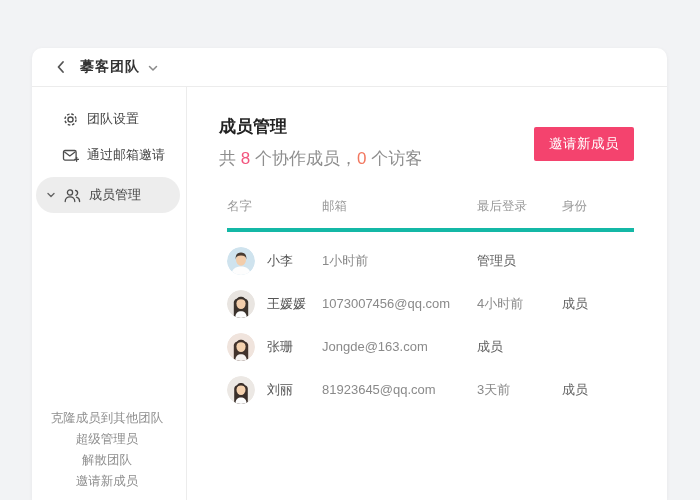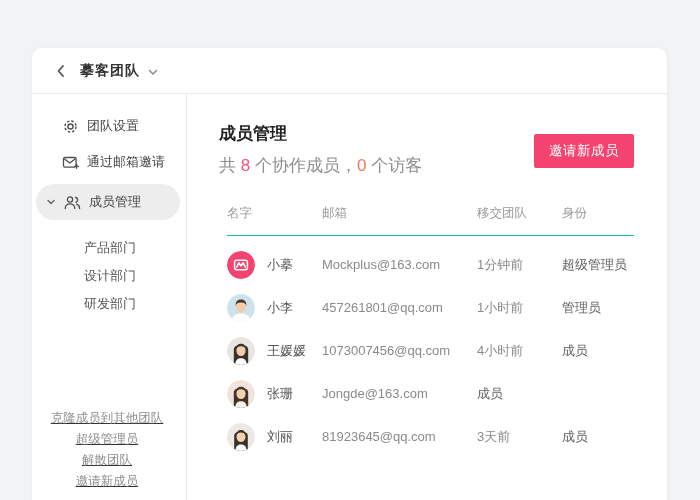--- a/index.html
+++ b/index.html
@@ -16,21 +16,21 @@
     left: 32px; top: 48px;
     width: 635px; height: 452px;
     background: #ffffff;
     border-radius: 10px 10px 0 0;
     box-shadow: 0 1px 4px rgba(0,0,0,0.05);
     display: flex;
     flex-direction: column;
   }
   
   .card-header {
-    height: 46px;
+    height: 39px;
     border-bottom: 1px solid #ececec;
     display: flex;
     align-items: center;
     padding-left: 20px;
     flex: 0 0 auto;
     text-align: center;
   }
   .back-btn {
     background: none; border: none; cursor: pointer;
     width: 18px; height: 18px; display: flex; align-items: center; justify-content: center;
@@ -72,21 +72,20 @@
     line-height: 28px;
     padding-left: 52px;
     color: #555;
     cursor: pointer;
     font-size: 13px;
   }
   .side-footer {
     position: absolute;
     left: 0; right: 4px; bottom: 8px;
     text-align: center;
-    text-decoration: underline;
   }
   .footer-link {
     font-size: 12.5px;
     color: #8e8e8e;
     line-height: 21px;
     cursor: pointer;
   }
   
   .main { flex: 1 1 auto; padding: 28px 33px 0 32px; min-width: 0; }
   .main-top { display: flex; justify-content: space-between; align-items: flex-start; }
@@ -110,21 +109,21 @@
   .table { margin: 28px 0 0 8px; }
   .thead, .trow {
     display: grid;
     grid-template-columns: 95px 155px 85px 1fr;
     align-items: center;
   }
   .thead {
     font-size: 12.5px;
     color: #999;
     padding-bottom: 13px;
-    border-bottom: 1px solid #14b8a6;
+    border-bottom: 4px solid #14b8a6;
   }
   .tbody { padding-top: 7px; }
   .trow { height: 43px; font-size: 13px; }
   .name-cell { display: flex; align-items: center; gap: 12px; }
   .avatar { width: 28px; height: 28px; border-radius: 50%; overflow: hidden; flex: 0 0 28px; display: block; }
   .name { color: #555; }
   .email, .time { color: #8a8a8a; }
   .role { color: #5e5e5e; }
 </style>
 </head>
@@ -182,25 +181,20 @@
           <svg width="18" height="17" viewBox="0 0 18 16" fill="none" stroke="#4d4d4d" stroke-width="1.3" stroke-linecap="round">
             <circle cx="7" cy="5" r="2.6"></circle>
             <path d="M2.2,14 C2.2,10.8 4.4,9.3 7,9.3 C9.6,9.3 11.8,10.8 11.8,14"></path>
             <path d="M12.5,2.9 C14,3.3 14.9,4.7 14.5,6.2 C14.3,7 13.7,7.6 13,7.9"></path>
             <path d="M13.5,9.6 C15.5,10.2 16.6,11.7 16.6,14"></path>
           </svg>
         </span>
         <span>成员管理</span>
       </div>
 
-      <div class="departments">
-        <div class="dept">产品部门</div>
-        <div class="dept">设计部门</div>
-        <div class="dept">研发部门</div>
-      </div>
 
       <div class="side-footer">
         <div class="footer-link">克隆成员到其他团队</div>
         <div class="footer-link">超级管理员</div>
         <div class="footer-link">解散团队</div>
         <div class="footer-link">邀请新成员</div>
       </div>
     </aside>
 
     <section class="main">
@@ -211,62 +205,46 @@
             <span>共 </span><span class="cnt-m">8</span><span> 个协作成员，</span><span class="cnt-g">0</span><span> 个访客</span>
           </p>
         </div>
         <button class="invite-btn">邀请新成员</button>
       </div>
 
       <div class="table">
         <div class="thead">
           <span>名字</span>
           <span>邮箱</span>
-          <span>移交团队</span>
+          <span>最后登录</span>
           <span>身份</span>
         </div>
 
         <div class="tbody">
 
-          <div class="trow">
-            <div class="name-cell">
-              <span class="avatar">
-                <svg viewBox="0 0 28 28" width="28" height="28">
-                  <circle cx="14" cy="14" r="14" fill="#f4436e"></circle>
-                  <rect x="7.6" y="9.2" width="12.8" height="9.6" rx="2" fill="none" stroke="#fff" stroke-width="1.5"></rect>
-                  <polyline points="9.7,16.3 11.8,11.7 14,15 16.2,11.7 18.3,16.3" fill="none" stroke="#fff" stroke-width="1.5" stroke-linecap="round" stroke-linejoin="round"></polyline>
-                </svg>
-              </span>
-              <span class="name">小摹</span>
-            </div>
-            <span class="email">Mockplus@163.com</span>
-            <span class="time">1分钟前</span>
-            <span class="role">超级管理员</span>
-          </div>
 
           <div class="trow">
             <div class="name-cell">
               <span class="avatar">
                 <svg viewBox="0 0 28 28" width="28" height="28">
                   <defs>
                       <clipPath id="cp2">
                         <circle cx="14" cy="14" r="14"></circle>
                       </clipPath>
                     </defs>
                   <g clip-path="url(#cp2)">
                     <rect width="28" height="28" fill="#cfe3ee"></rect>
                     <path d="M4.5,28 C4.5,21.8 9,19.6 14,19.6 C19,19.6 23.5,21.8 23.5,28 Z" fill="#fdfdfd"></path>
                     <ellipse cx="14" cy="12.8" rx="5" ry="5.9" fill="#f2cdab"></ellipse>
                     <path d="M8.6,12.5 C8.3,7 11,5.6 14,5.6 C17,5.6 19.7,7 19.4,12.5 C19.2,9.6 17.6,8.4 14,8.4 C10.4,8.4 8.8,9.6 8.6,12.5 Z" fill="#473a31"></path>
                   </g>
                 </svg>
               </span>
               <span class="name">小李</span>
             </div>
-            <span class="email">457261801@qq.com</span>
             <span class="time">1小时前</span>
             <span class="role">管理员</span>
           </div>
 
           <div class="trow">
             <div class="name-cell">
               <span class="avatar">
                 <svg viewBox="0 0 28 28" width="28" height="28">
                   <defs>
                       <clipPath id="cp3">

